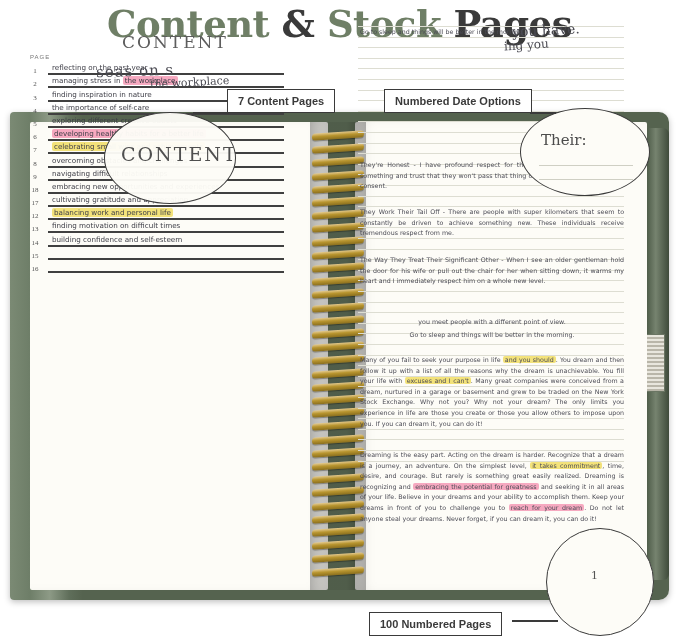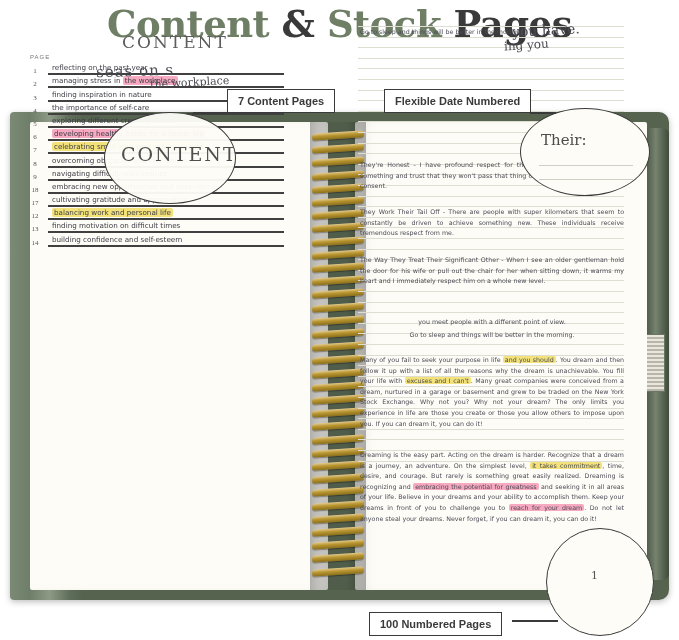--- a/index.html
+++ b/index.html
@@ -322,20 +322,28 @@
       <div class="toc-num">13</div>
       <div class="toc-line">
         <span class="toc-text">finding motivation on difficult times</span>
       </div>
     </div>
     <div class="toc-row">
       <div class="toc-num">14</div>
       <div class="toc-line">
         <span class="toc-text">building confidence and self-esteem</span>
       </div>
+    </div>
+    <div class="toc-row">
+      <div class="toc-num">15</div>
+      <div class="toc-line"></div>
+    </div>
+    <div class="toc-row">
+      <div class="toc-num">16</div>
+      <div class="toc-line"></div>
     </div>
   </div>
 <div class="hand-overlay">seas on s</div>
 <div class="hand-overlay2">the workplace</div>
 
 <div class="rpage-lines" id="rlines">
     <div class="rline" style="top: 0px;"></div>
     <div class="rline" style="top: 10.6px;"></div>
     <div class="rline" style="top: 21.2px;"></div>
     <div class="rline" style="top: 31.8px;"></div>
@@ -401,17 +409,17 @@
   <div class="date-rule" style="top:70px;"></div>
 </div>
 
 <div class="zoom-num">
   <div class="page-number">1</div>
 </div>
 
 <div class="bubble" style="left:227px;top:89px;">7 Content Pages</div>
 <div class="leader" style="left:193px;top:112px;width:36px;height:1.6px;"></div>
 
-<div class="bubble" style="left:384px;top:89px;">Flexible Date Numbered</div>
+<div class="bubble" style="left:384px;top:89px;">Numbered Date Options</div>
 <div class="leader" style="left:530px;top:112px;width:26px;height:1.6px;"></div>
 
 <div class="bubble" style="left:369px;top:612px;">100 Numbered Pages</div>
 <div class="leader" style="left:512px;top:620px;width:46px;height:1.6px;"></div>
 
 </body></html>

